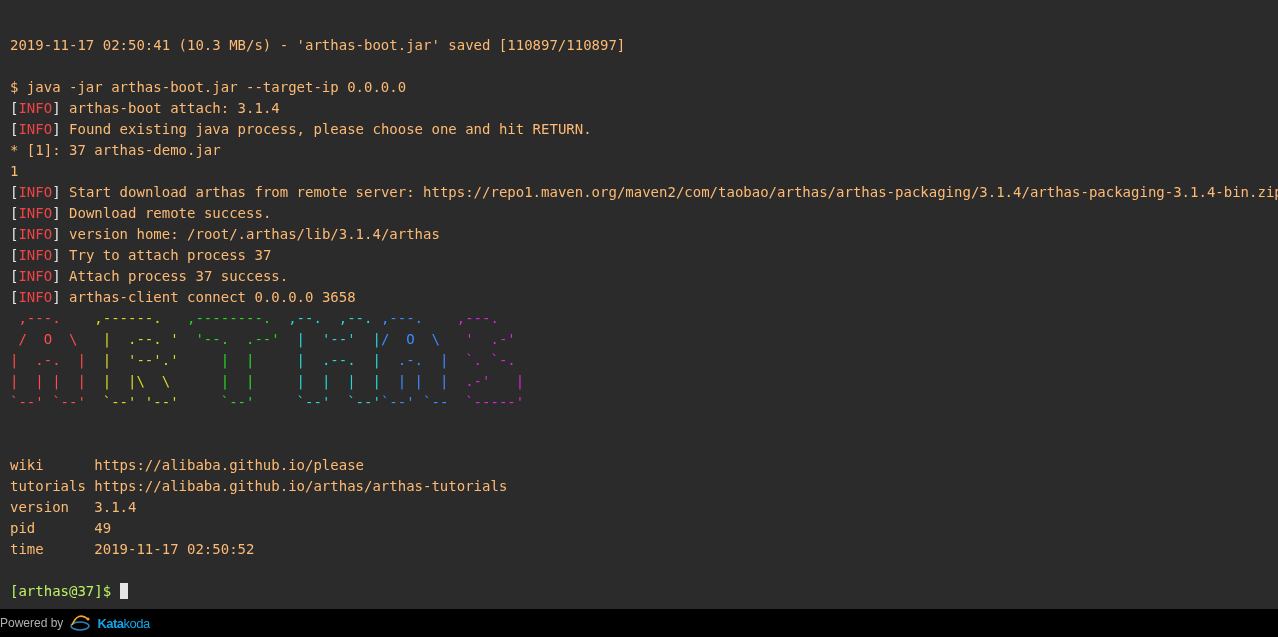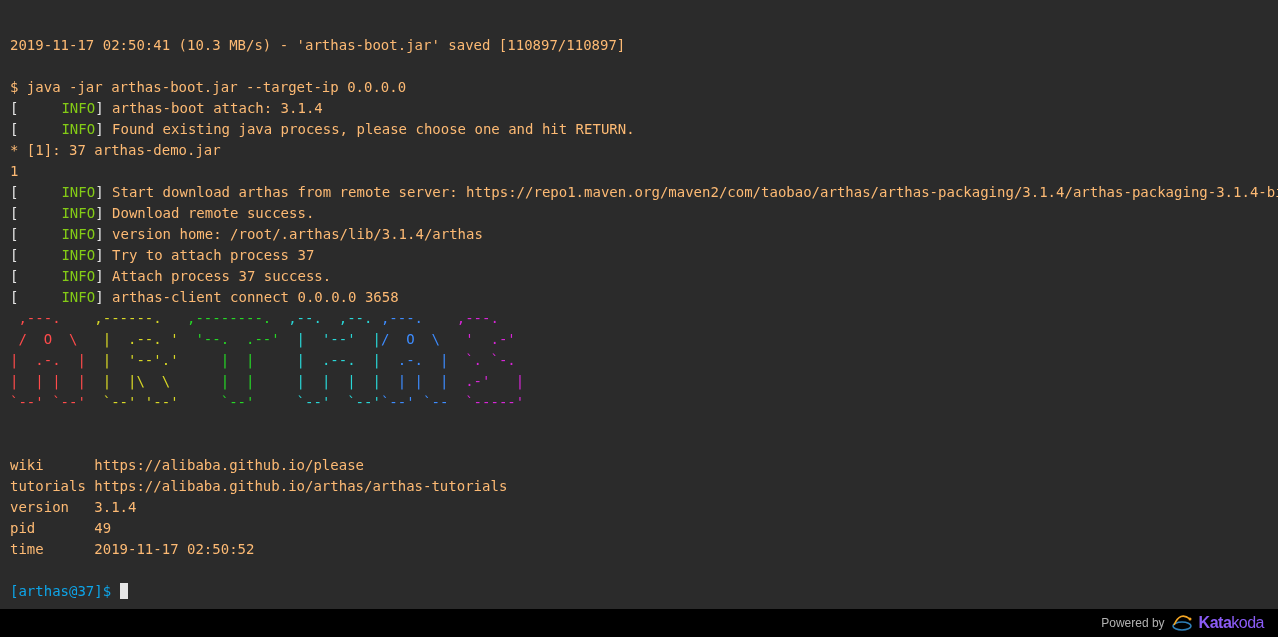--- a/index.html
+++ b/index.html
@@ -12,24 +12,24 @@
     font-size: 14px;
     color: #e6e6e6;
     overflow: hidden;
     position: relative;
   }
   .terminal {
     padding: 14px 10px 0 10px;
     line-height: 21px;
     white-space: pre;
   }
-  .info-tag { color: #84cc16; margin-left: 43px; }
+  .info-tag { color: #ef4444; }
   .bracket  { color: #e6e6e6; }
   .txt      { color: #fdba74; }
-  .prompt   { color: #0ea5e9; }
+  .prompt   { color: #bef264; }
   .cursor {
     display: inline-block;
     width: 8px;
     height: 16px;
     background: #e6e6e6;
     vertical-align: middle;
     margin-bottom: 2px;
   }
   
   .c-red     { color: #ff4b4b; }
@@ -40,32 +40,31 @@
   .c-cyan    { color: #29d7d7; }
 
   .footer {
     position: absolute;
     right: 0;
     bottom: 0;
     width: 100%;
     height: 28px;
     background: #000;
     display: flex;
-    justify-content: flex-end;
     align-items: center;
     padding-right: 14px;
     box-sizing: border-box;
     font-family: Arial, sans-serif;
     color: #d0d0d0;
     font-size: 12px;
   }
   .footer .brand {
     font-weight: 700;
-    font-size: 16px;
-    color: #8b5cf6;
+    font-size: 13px;
+    color: #0ea5e9;
     margin-left: 6px;
     letter-spacing: -0.5px;
   }
   .footer .brand .thin { font-weight: 300; }
   .kata-icon {
     display:inline-block;
     vertical-align:-3px;
     margin-left:6px;
   }
   .footer .powered { opacity:.85; }

